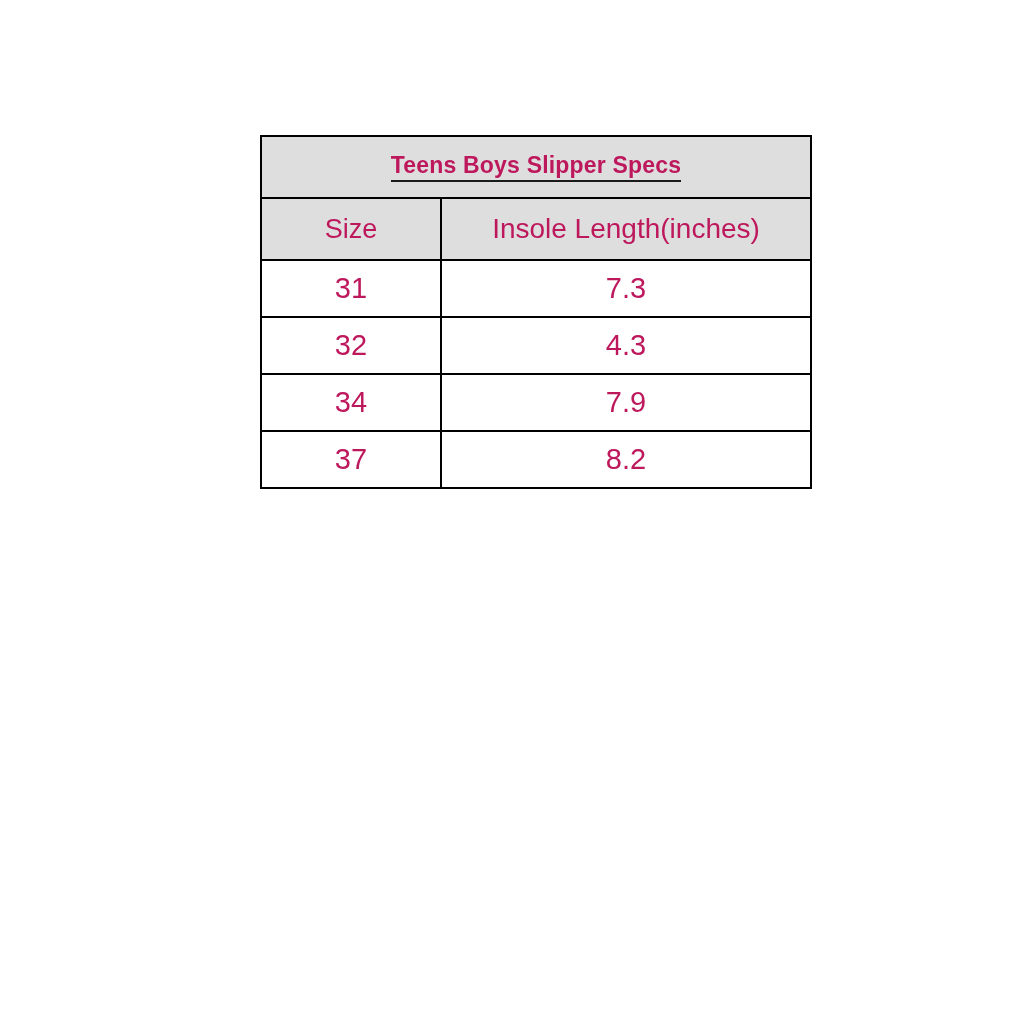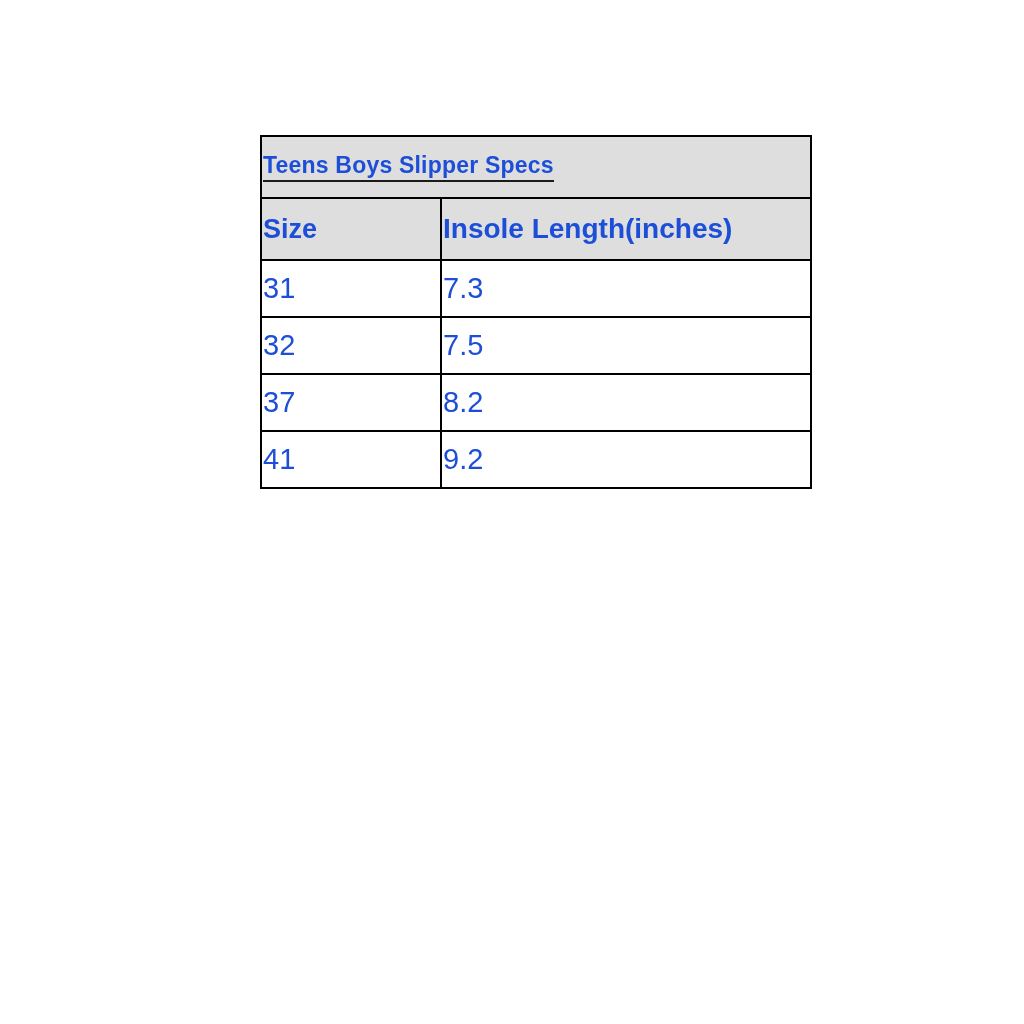--- a/index.html
+++ b/index.html
@@ -27,23 +27,23 @@
 
   table.spec-table {
     border-collapse: collapse;
     table-layout: fixed;
     width: 550px;
     background: #ffffff;
   }
 
   table.spec-table td {
     border: 2px solid #000000;
-    text-align: left;
+    text-align: center;
     vertical-align: middle;
-    color: #1d4ed8;
+    color: #be185d;
   }
 
   
   .title-cell {
     background: #dedede;
     height: 58px;
     font-size: 23px;
     font-weight: bold;
     letter-spacing: 0.2px;
   }
@@ -51,21 +51,21 @@
     display: inline-block;
     border-bottom: 2px solid #1a1a1a;
     padding-bottom: 1px;
   }
 
   
   .head-cell {
     background: #dedede;
     height: 58px;
     font-size: 28px;
-    font-weight: bold;
+    font-weight: normal;
   }
   .head-cell.size-col {
     font-size: 27px;
   }
 
   
   .body-cell {
     height: 53px;
     font-size: 29px;
     font-weight: normal;
@@ -95,26 +95,26 @@
           <td class="head-cell size-col">Size</td>
           <td class="head-cell">Insole Length(inches)</td>
         </tr>
 
         <tr>
           <td class="body-cell">31</td>
           <td class="body-cell">7.3</td>
         </tr>
         <tr>
           <td class="body-cell">32</td>
-          <td class="body-cell">7.5</td>
+          <td class="body-cell">4.3</td>
+        </tr>
+        <tr>
+          <td class="body-cell">34</td>
+          <td class="body-cell">7.9</td>
         </tr>
         <tr>
           <td class="body-cell">37</td>
           <td class="body-cell">8.2</td>
-        </tr>
-        <tr>
-          <td class="body-cell">41</td>
-          <td class="body-cell">9.2</td>
         </tr>
       </tbody>
     </table>
   </div>
 </div>
 
 </body></html>

